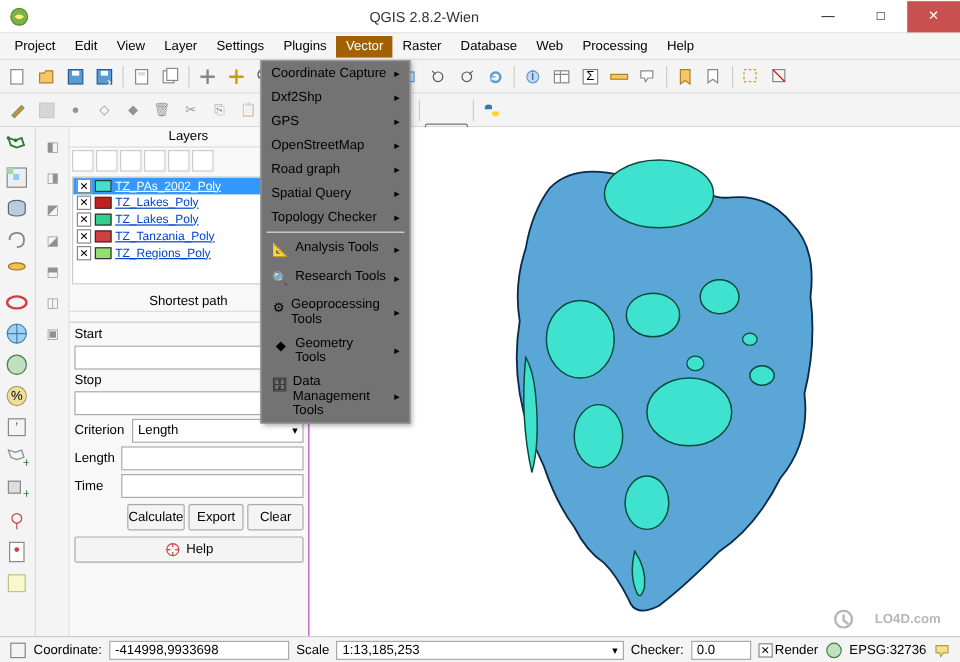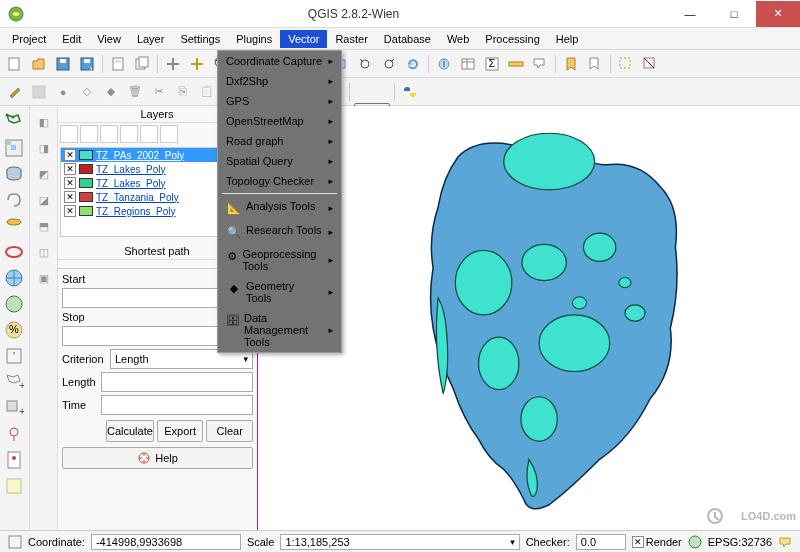--- a/index.html
+++ b/index.html
@@ -5,21 +5,21 @@
 * { margin: 0; padding: 0; box-sizing: border-box; font-family: "Segoe UI", Tahoma, sans-serif; font-size: 11px; }
 body { background: #fff; overflow: hidden; width: 800px; height: 552px; position: relative; }
 .titlebar { background: #fff; height: 28px; display: flex; align-items: center; border-bottom: 1px solid #ddd; }
 .title-text { flex: 1; text-align: center; color: #333; font-size: 12px; padding-left: 15px; }
 .win-controls { display: flex; }
 .win-btn { width: 44px; height: 26px; display: flex; align-items: center; justify-content: center; }
 .win-btn.close { background: #c8504e; color: #fff; }
 .app-icon { width: 16px; height: 16px; margin-left: 8px; }
 .menubar { background: #f5f5f5; height: 22px; display: flex; align-items: center; padding-left: 4px; border-bottom: 1px solid #ddd; }
 .menu-item { padding: 3px 8px; cursor: default; }
-.menu-item.active { background: #1d4ed8; color: #fff; }
+.menu-item.active { background: #a16207; color: #fff; }
 .toolbar { background: #f4f4f4; height: 28px; display: flex; align-items: center; gap: 2px; padding: 2px 4px; border-bottom: 1px solid #d8d8d8; }
 .toolbar.second { }
 .tbtn { width: 22px; height: 22px; display: flex; align-items: center; justify-content: center; border-radius: 2px; }
 .tsep { width: 1px; height: 18px; background: #ccc; margin: 0 2px; }
 .main-area { display: flex; height: calc(552px - 28px - 22px - 28px - 28px - 22px); }
 .side-toolbar { width: 30px; background: #f4f4f4; display: flex; flex-direction: column; gap: 2px; padding: 4px 2px; border-right: 1px solid #ddd; }
 .side-btn { width: 24px; height: 24px; display: flex; align-items: center; justify-content: center; }
 .panel-col { width: 200px; background: #f8f8f8; display: flex; flex-direction: column; border-right: 1px solid #a21caf; }
 .panel-title { text-align: center; padding: 2px; font-size: 11px; border-bottom: 1px solid #ddd; display: flex; align-items: center; justify-content: space-between; }
 .panel-title-txt { flex: 1; text-align: center; }
@@ -43,21 +43,21 @@
 .sp-btns { display: flex; gap: 3px; margin-top: 2px; margin-left: 44px; }
 .sp-btn { flex: 1; border: 1px solid #aaa; height: 22px; background: #f4f4f4; display: flex; align-items: center; justify-content: center; border-radius: 2px; }
 .sp-help { border: 1px solid #aaa; height: 22px; background: #f4f4f4; display: flex; align-items: center; justify-content: center; border-radius: 2px; margin-top: 2px; }
 .map-canvas { flex: 1; background: #fff; position: relative; }
 .dropdown { position: absolute; left: 217px; top: 50px; background: #737373; border: 1px solid #999; box-shadow: 2px 2px 4px rgba(0,0,0,0.3); z-index: 100; width: 125px; }
 .dd-item { padding: 4px 8px; display: flex; align-items: center; justify-content: space-between; gap: 6px; }
 .dd-icon { width: 16px; height: 16px; display: flex; align-items: center; justify-content: center; }
 .dd-sep { height: 1px; background: #ddd; margin: 2px 4px; }
 .statusbar { height: 22px; background: #f4f4f4; border-top: 1px solid #ccc; display: flex; align-items: center; gap: 6px; padding: 0 8px; font-size: 11px; }
 .st-input { border: 1px solid #aaa; height: 16px; padding: 1px 4px; background: #fff; }
-.watermark { position: absolute; right: 4px; bottom: 28px; color: #888; font-size: 14px; font-weight: bold; opacity: 0.6; display:flex; align-items:center; gap:18px;}
+.watermark { position: absolute; right: 16px; bottom: 28px; color: #888; font-size: 14px; font-weight: bold; opacity: 0.6; display:flex; align-items:center; gap:18px;}
 .arrow { font-size: 9px; }
 svg.map-svg { width: 100%; height: 100%; }
 </style>
 </head>
 <body>
 
 <div class="titlebar">
   <svg class="app-icon" viewBox="0 0 16 16">
       <circle cx="8" cy="8" r="7" fill="#7cb342" stroke="#558b2f"></circle>
       <path d="M4 8 Q8 4 12 8 Q8 12 4 8" fill="#fff176"></path>

